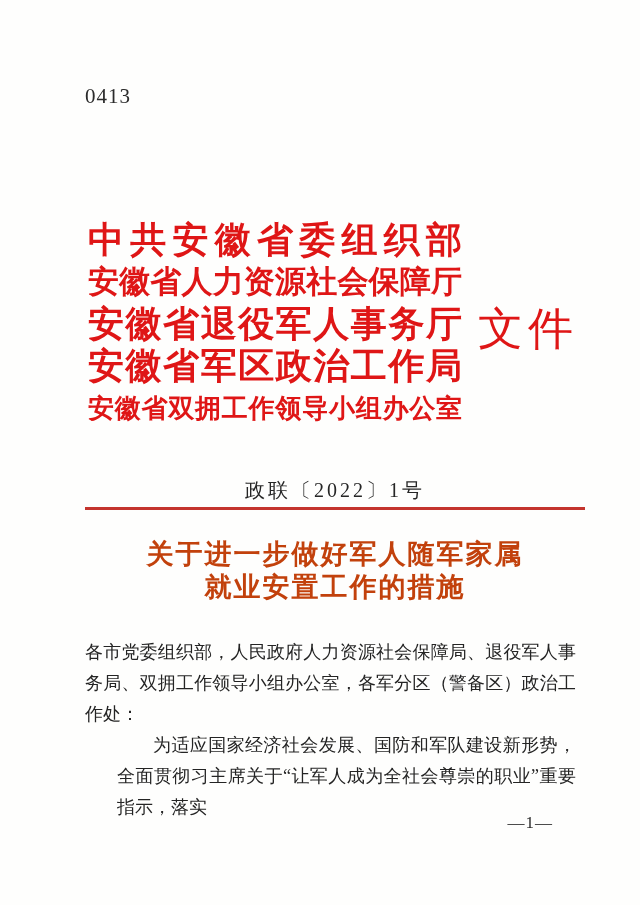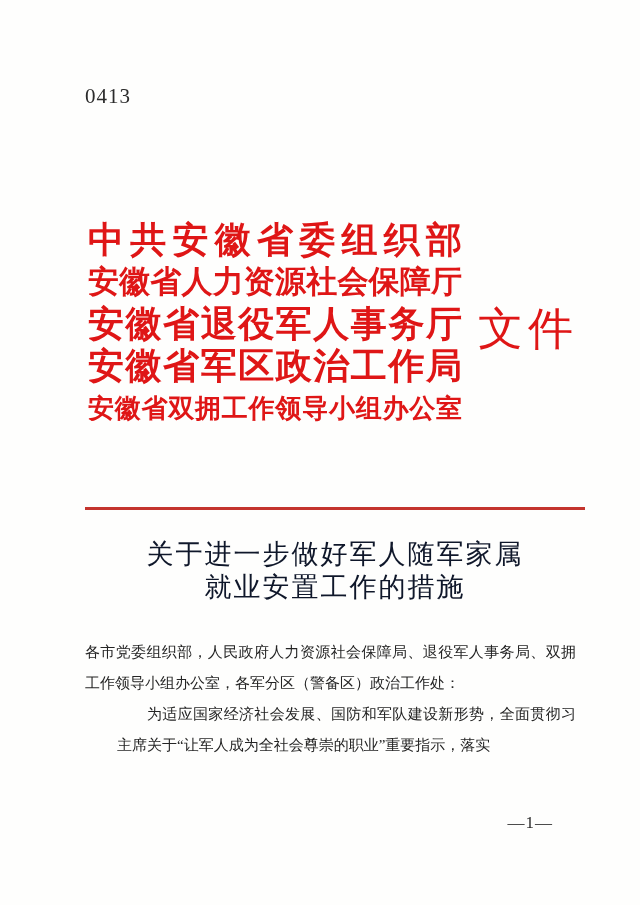--- a/index.html
+++ b/index.html
@@ -37,26 +37,26 @@
   .issue-num{
     position:absolute;left:85px;top:477px;width:500px;
     text-align:center;font-size:20px;color:#262626;letter-spacing:3px;
   }
   .red-rule{
     position:absolute;left:85px;top:507px;width:500px;height:3px;
     background:var(--rule);
   }
   .doc-title{
     position:absolute;left:70px;top:538px;width:530px;
-    text-align:center;color:#0f172a;
-    font-weight:400;font-size:27px;line-height:33px;letter-spacing:2px;
+    text-align:center;color:#c2410c;
+    font-weight:700;font-size:27px;line-height:33px;letter-spacing:2px;
   }
   .doc-body{
     position:absolute;left:85px;top:637px;width:491px;
-    color:#242424;font-size:15px;line-height:31px;
+    color:#242424;font-size:18px;line-height:31px;
     text-align:justify;text-justify:inter-ideograph;
   }
   .para{margin:0;}
   .para.indent{text-indent:2em;margin-left:32px;}
   .page-num{
     position:absolute;right:87px;top:813px;
     font-size:17px;color:#2b2b2b;letter-spacing:1px;
   }
 </style>
 </head>
@@ -129,20 +129,21 @@
         <span>小</span>
         <span>组</span>
         <span>办</span>
         <span>公</span>
         <span>室</span>
       </div>
   </div>
 
   <div class="doc-label">文件</div>
 
+  <div class="issue-num">政联〔2022〕1号</div>
 
   <div class="red-rule"></div>
 
   <div class="doc-title">
     <div>关于进一步做好军人随军家属</div>
     <div>就业安置工作的措施</div>
   </div>
 
   <div class="doc-body">
     <p class="para">各市党委组织部，人民政府人力资源社会保障局、退役军人事务局、双拥工作领导小组办公室，各军分区（警备区）政治工作处：</p>

